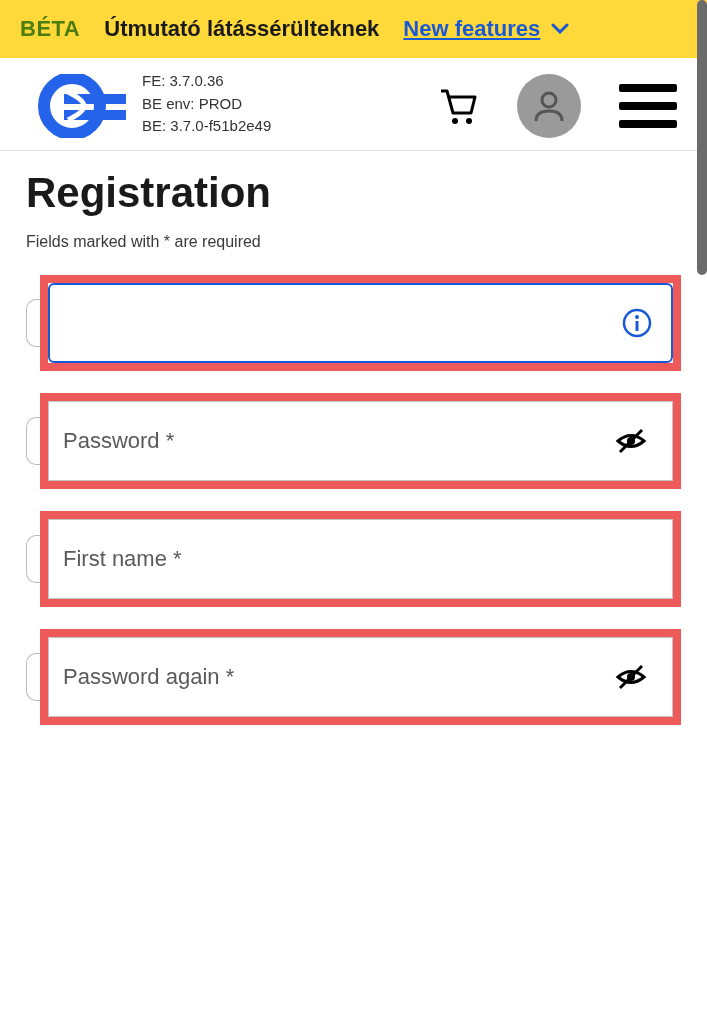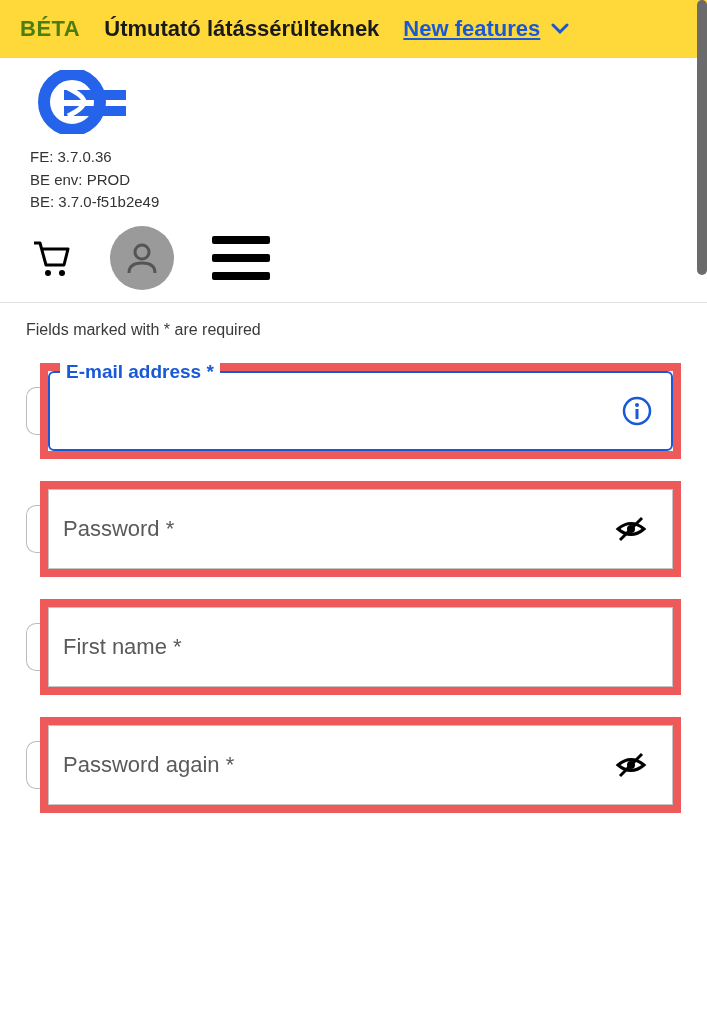--- a/index.html
+++ b/index.html
@@ -44,25 +44,24 @@
       font-size: 22px;
       color: #1959d6;
       text-decoration: underline;
     }
     .banner-chevron {
       color: #1959d6;
       margin-left: 6px;
     }
     .header {
       display: flex;
-      align-items: flex-start;
+      align-items: flex-end;
       padding: 12px 30px;
       gap: 12px;
       border-bottom: 1px solid #e1e1e1;
-      flex-direction: column;
     }
     .logo {
       width: 100px;
       height: 64px;
       flex-shrink: 0;
     }
     .version-block {
       font-size: 15px;
       color: #333;
       line-height: 1.5;
@@ -210,26 +209,26 @@
     </div>
     <div class="hamburger">
       <span></span>
       <span></span>
       <span></span>
     </div>
   </div>
 </div>
 
 <div class="content">
+  <h1 class="page-title">Registration</h1>
   <p class="subtitle">Fields marked with * are required</p>
 
   <div class="field-wrap">
     <div class="field-edge"></div>
     <div class="input-container focused">
-      <span class="floating-label">E-mail address *</span>
       <span class="info-icon">
         <svg viewBox="0 0 32 32">
             <circle cx="16" cy="16" r="13" fill="none" stroke="#1959d6" stroke-width="2.5"></circle>
             <circle cx="16" cy="10" r="2" fill="#1959d6"></circle>
             <rect x="14.5" y="14" width="3" height="10" fill="#1959d6"></rect>
           </svg>
       </span>
     </div>
   </div>
 

